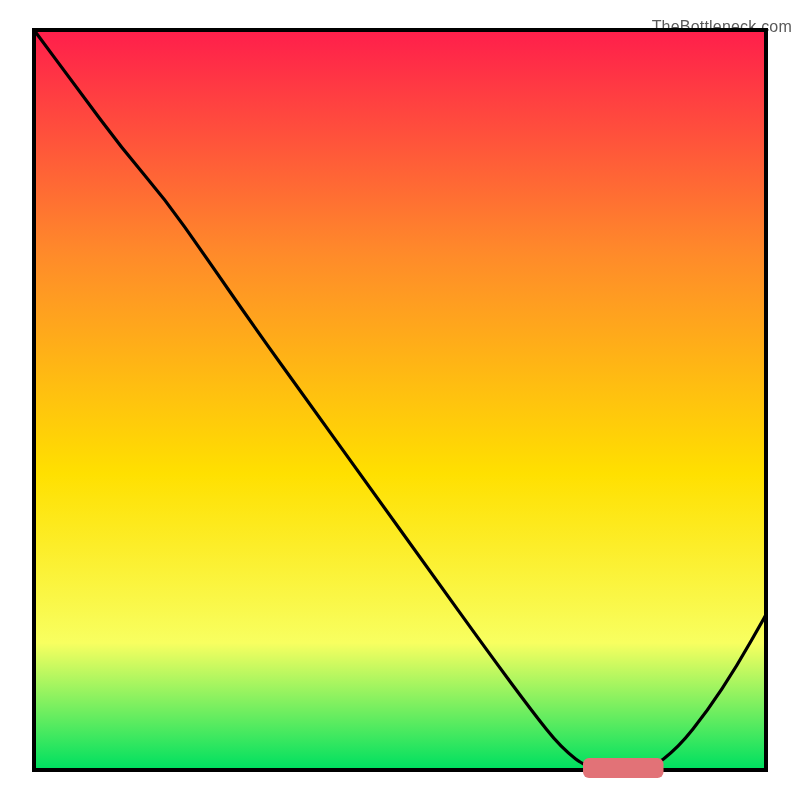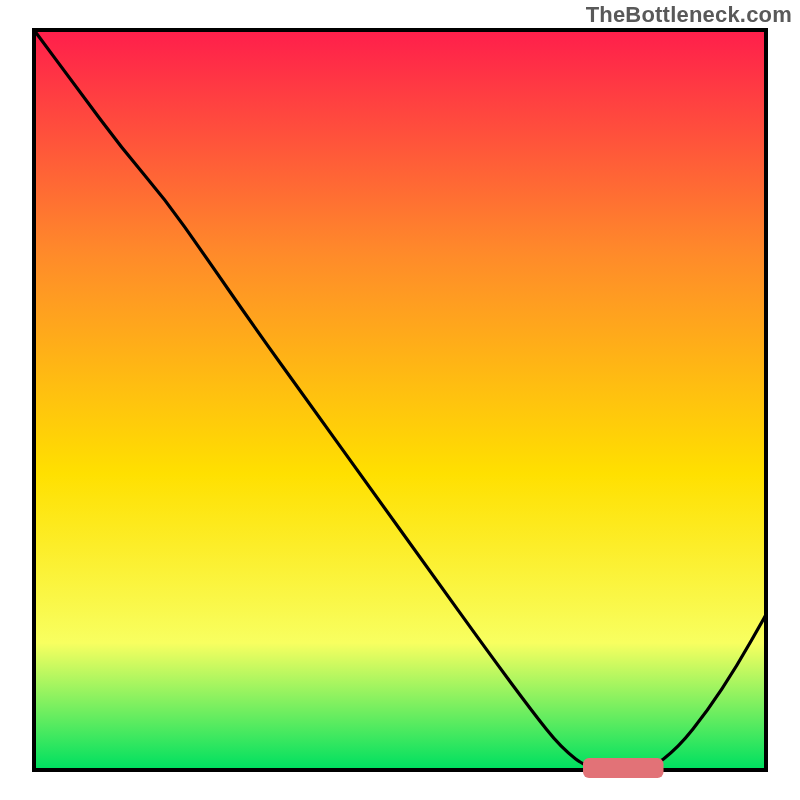--- a/index.html
+++ b/index.html
@@ -11,24 +11,24 @@
     background: #ffffff;
     font-family: Arial, Helvetica, sans-serif;
   }
   .wrap {
     position: relative;
     width: 800px;
     height: 800px;
   }
   .watermark {
     position: absolute;
-    top: 2px;
+    top: 18px;
     right: 8px;
-    font-size: 22px;
-    font-weight: 700;
+    font-size: 16px;
+    font-weight: 400;
     color: #595959;
     letter-spacing: 0.2px;
     user-select: none;
   }
   svg.plot {
     position: absolute;
     left: 0;
     top: 0;
     width: 800px;
     height: 800px;

